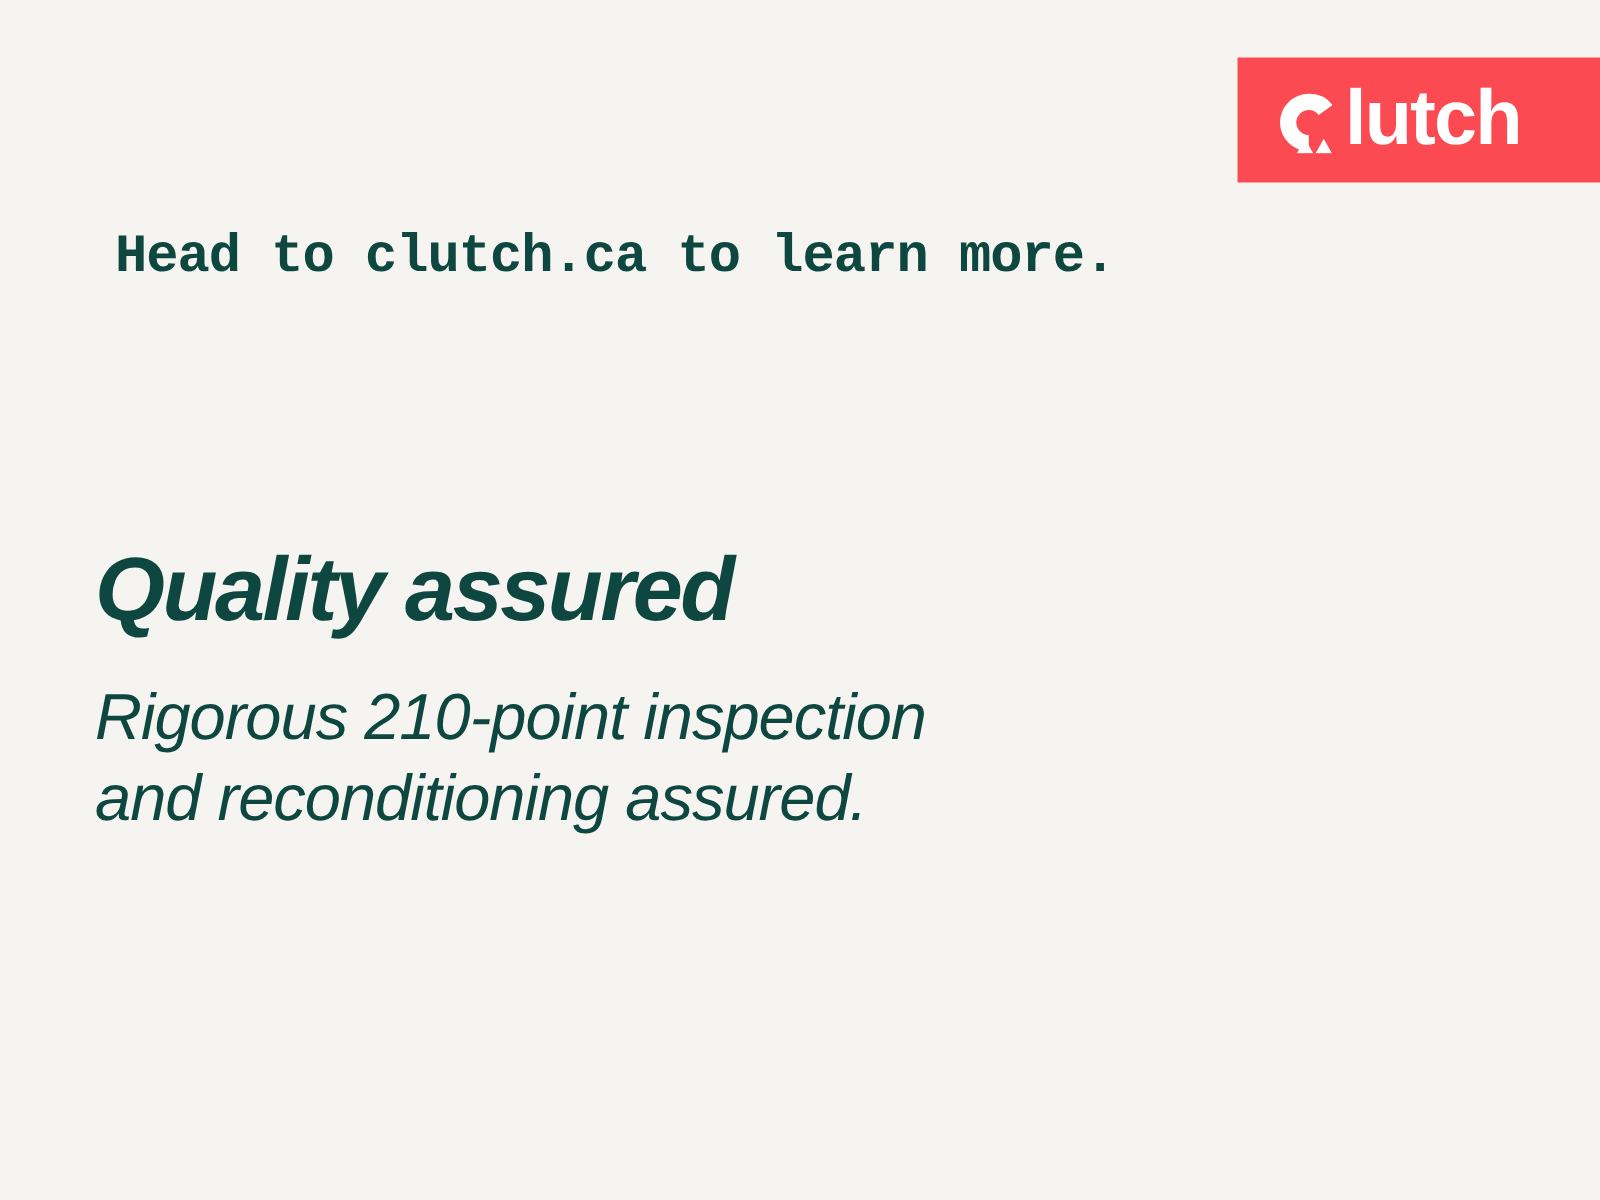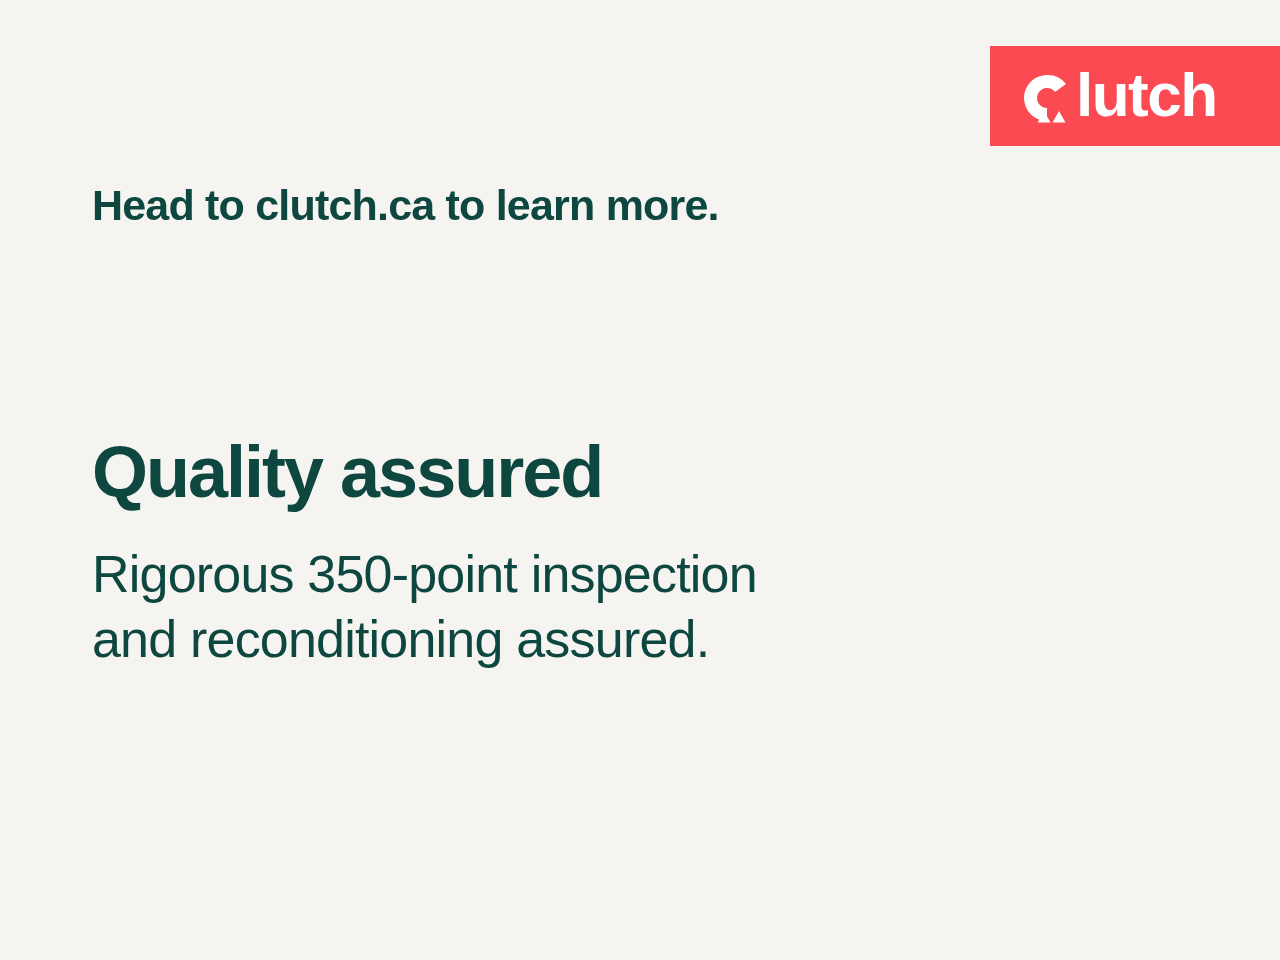--- a/index.html
+++ b/index.html
@@ -68,28 +68,30 @@
   .eyebrow {
     position:absolute;
     left:92px;
     top:180px;
     font-size:43px;
     font-weight:bold;
     color:#0E4740;
     letter-spacing:-0.8px;
     line-height:1.2;
     white-space:nowrap;
+    font-family:Liberation Mono, monospace;
   }
 
   
   .content {
     position:absolute;
-    left:92px;
+    left:76px;
     top:436px;
     width:980px;
+    font-style:italic;
   }
 
   .headline {
     font-size:72px;
     font-weight:bold;
     color:#0E4740;
     letter-spacing:-2px;
     line-height:1.0;
     margin-bottom:34px;
     white-space:nowrap;
@@ -131,19 +133,19 @@
     </div>
   </div>
 
   <div class="eyebrow">Head to clutch.ca to learn more.</div>
 
   <div class="content">
 
     <h1 class="headline">Quality assured</h1>
 
     <div class="subcopy">
-      <span class="line">Rigorous 350-point inspection</span>
+      <span class="line">Rigorous 210-point inspection</span>
       <span class="line">and reconditioning assured.</span>
     </div>
 
   </div>
 
 </div>
 
 </body></html>

